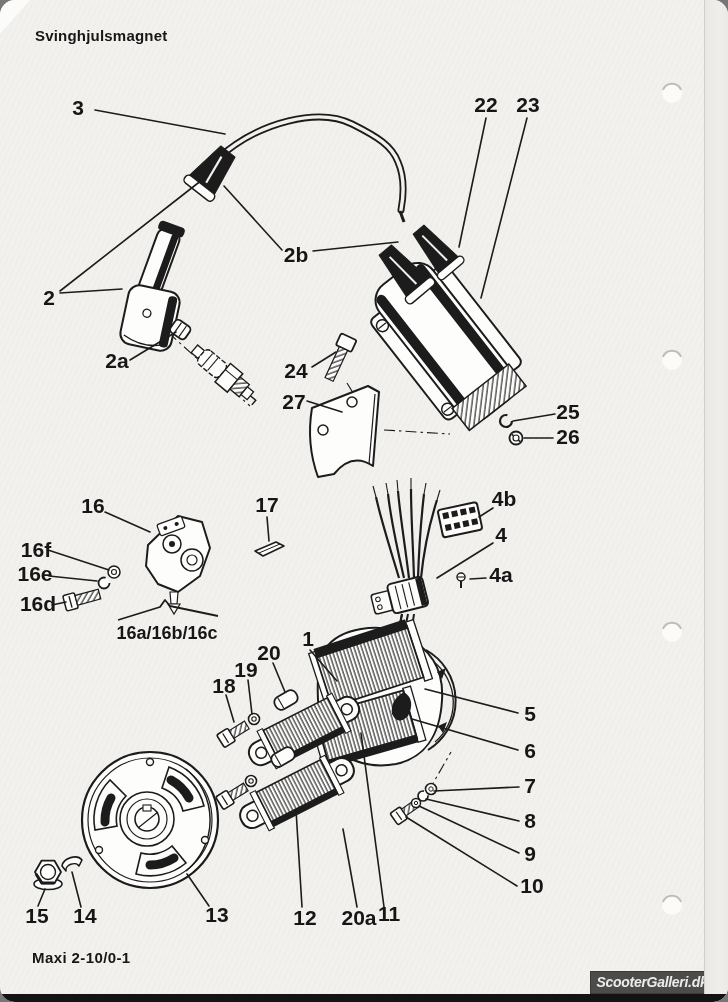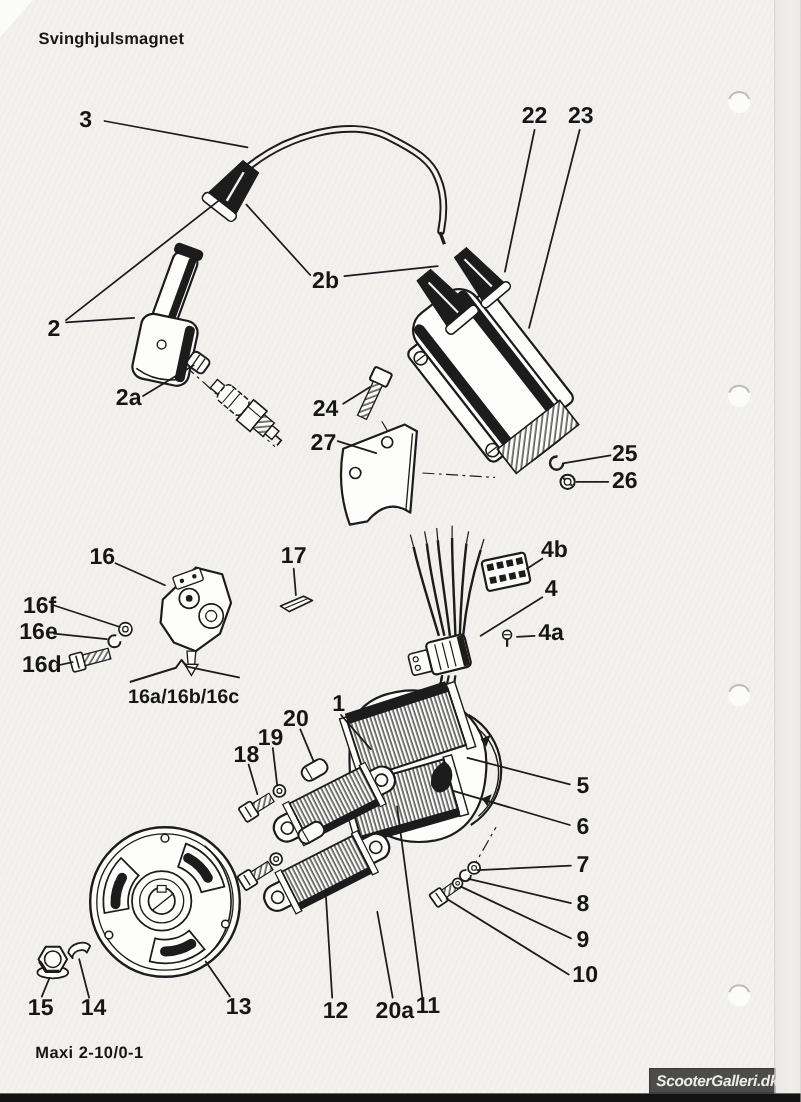--- a/index.html
+++ b/index.html
@@ -1,20 +1,20 @@
 <!DOCTYPE html>
 <html><head>
 <meta charset="utf-8">
 <style>
   html,body{margin:0;padding:0;background:#777;}
   .page{
     position:relative;width:728px;height:1002px;overflow:hidden;
     background:#f2f1ee;
     background-image:repeating-linear-gradient(115deg, rgba(120,115,105,0.025) 0 2px, rgba(255,255,255,0.02) 2px 5px);
-    font-family:"Liberation Sans",sans-serif;color:#161616;
+    font-family:"Liberation Sans",sans-serif;color:#161616;border-radius:15px;
   }
   .corner{position:absolute;left:0;top:0;width:0;height:0;
     border-top:34px solid #fbfbf9;border-right:30px solid transparent;}
   .title{position:absolute;left:35px;top:26px;font-weight:bold;font-size:15px;line-height:19px;letter-spacing:.2px;}
   .footer-code{position:absolute;left:32px;top:949px;font-weight:bold;font-size:15px;letter-spacing:.4px;}
   .watermark{position:absolute;left:590px;top:971px;width:124px;height:23px;
     background:#4c4c4a;border:1px solid #3a3a38;box-sizing:border-box;
     color:#ececea;font-weight:bold;font-style:italic;font-size:14px;line-height:21px;
     text-align:center;letter-spacing:-0.3px;}
   .edge-line{position:absolute;left:704px;top:0;width:1px;height:1002px;background:#cfceca;}

